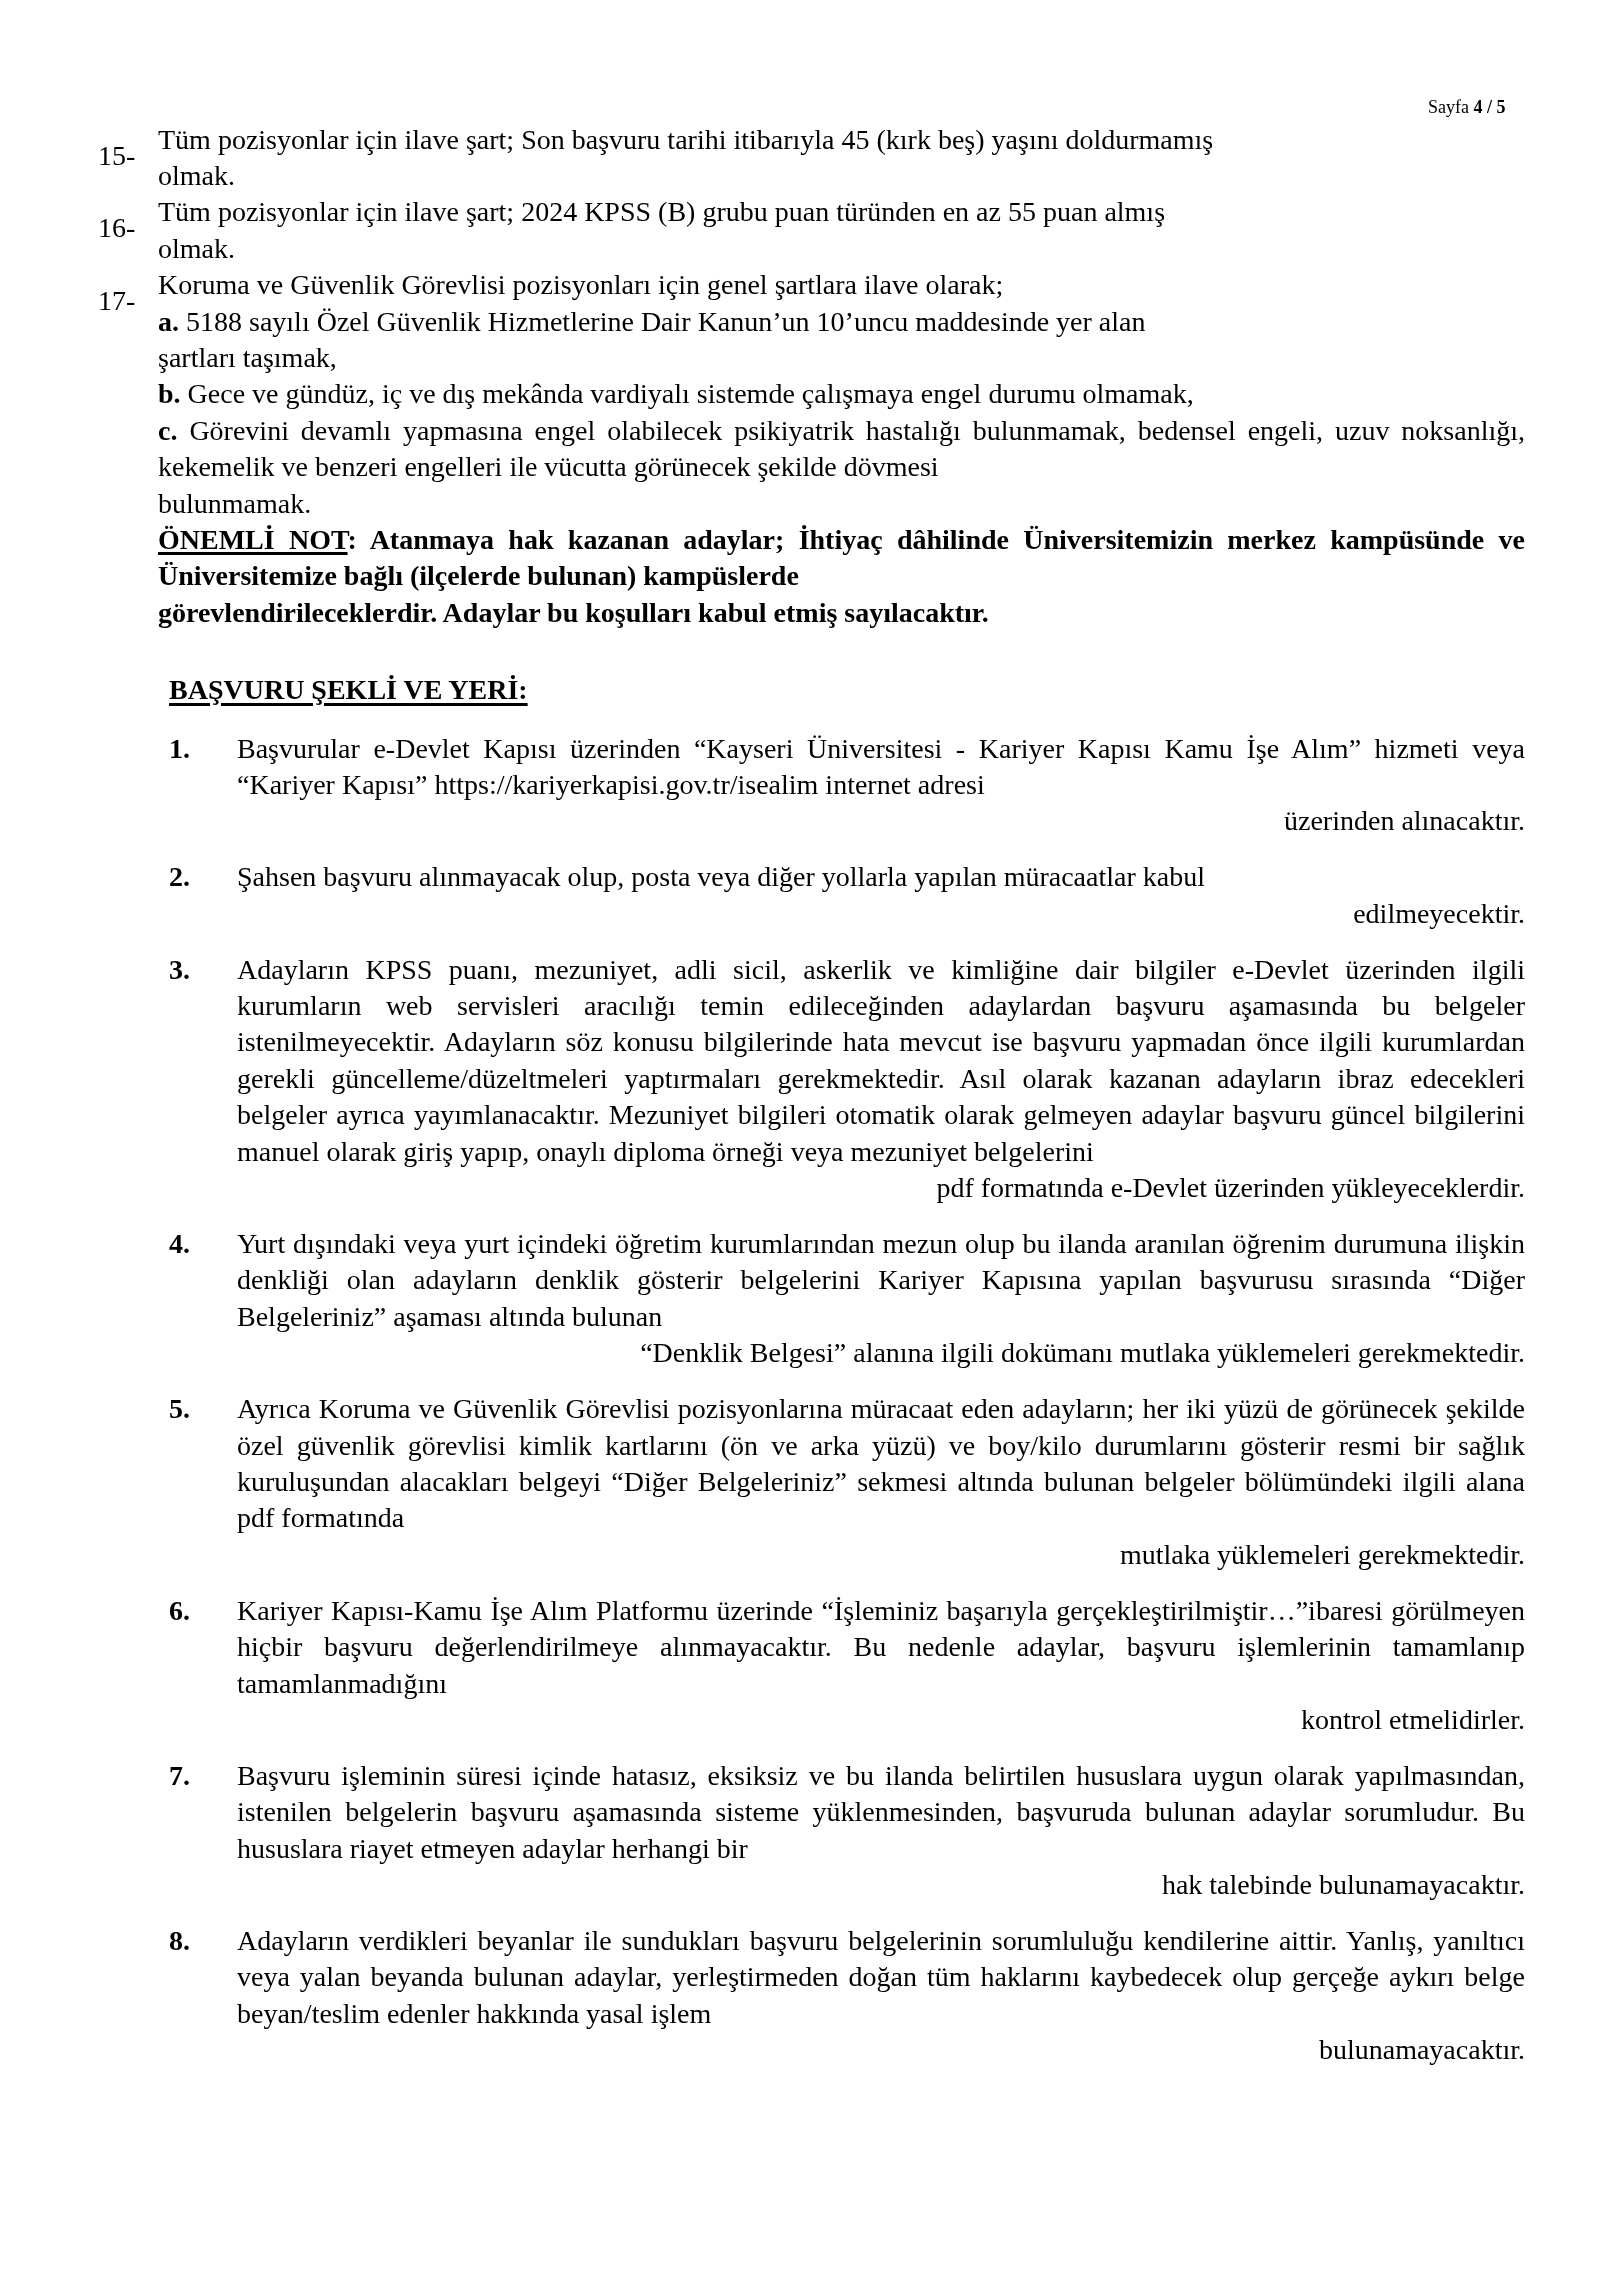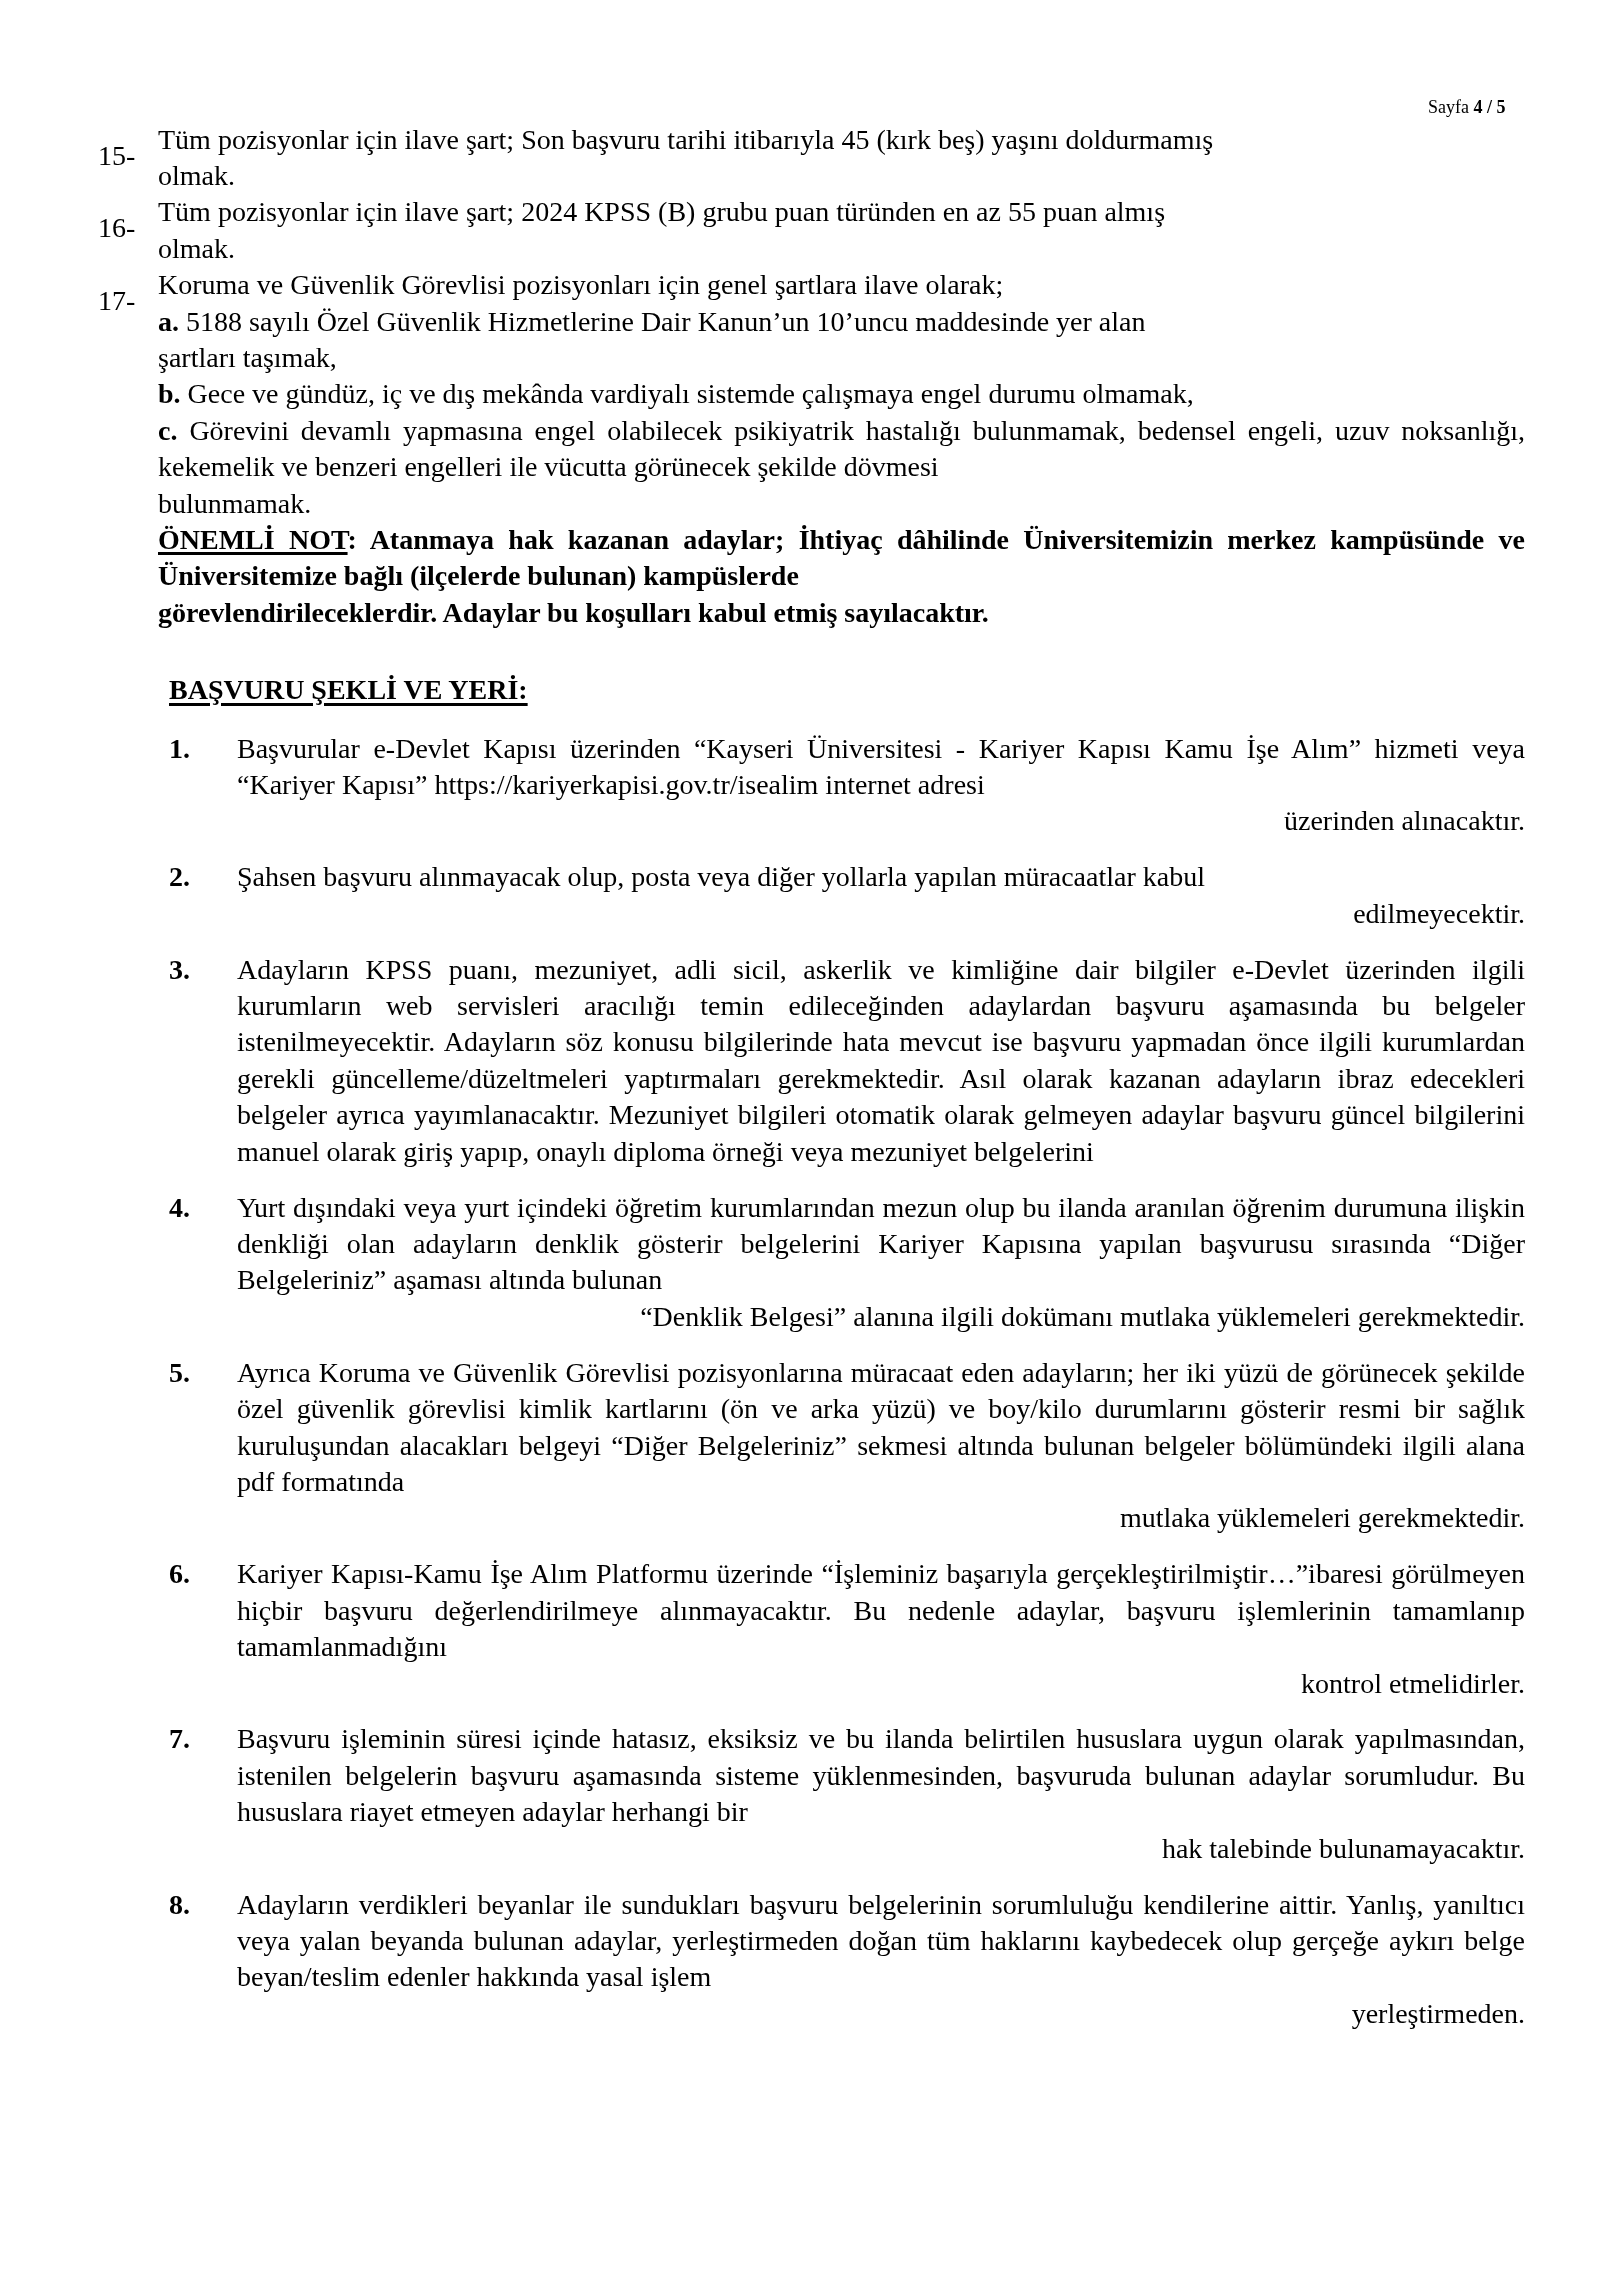--- a/index.html
+++ b/index.html
@@ -183,20 +183,21 @@
       <div class="tail">üzerinden alınacaktır.</div>
     </li>
     <li class="apply-item">
       <span class="marker">2.</span>
       <div class="justified-block">Şahsen başvuru alınmayacak olup, posta veya diğer yollarla yapılan müracaatlar kabul</div>
       <div class="tail">edilmeyecektir.</div>
     </li>
     <li class="apply-item">
       <span class="marker">3.</span>
       <div class="justified-block">Adayların KPSS puanı, mezuniyet, adli sicil, askerlik ve kimliğine dair bilgiler e-Devlet üzerinden ilgili kurumların web servisleri aracılığı temin edileceğinden adaylardan başvuru aşamasında bu belgeler istenilmeyecektir. Adayların söz konusu bilgilerinde hata mevcut ise başvuru yapmadan önce ilgili kurumlardan gerekli güncelleme/düzeltmeleri yaptırmaları gerekmektedir. Asıl olarak kazanan adayların ibraz edecekleri belgeler ayrıca yayımlanacaktır. Mezuniyet bilgileri otomatik olarak gelmeyen adaylar başvuru güncel bilgilerini manuel olarak giriş yapıp, onaylı diploma örneği veya mezuniyet belgelerini</div>
+      <div class="tail">pdf formatında e-Devlet üzerinden yükleyeceklerdir.</div>
     </li>
     <li class="apply-item">
       <span class="marker">4.</span>
       <div class="justified-block">Yurt dışındaki veya yurt içindeki öğretim kurumlarından mezun olup bu ilanda aranılan öğrenim durumuna ilişkin denkliği olan adayların denklik gösterir belgelerini Kariyer Kapısına yapılan başvurusu sırasında “Diğer Belgeleriniz” aşaması altında bulunan</div>
       <div class="tail">“Denklik Belgesi” alanına ilgili dokümanı mutlaka yüklemeleri gerekmektedir.</div>
     </li>
     <li class="apply-item">
       <span class="marker">5.</span>
       <div class="justified-block">Ayrıca Koruma ve Güvenlik Görevlisi pozisyonlarına müracaat eden adayların; her iki yüzü de görünecek şekilde özel güvenlik görevlisi kimlik kartlarını (ön ve arka yüzü) ve boy/kilo durumlarını gösterir resmi bir sağlık kuruluşundan alacakları belgeyi “Diğer Belgeleriniz” sekmesi altında bulunan belgeler bölümündeki ilgili alana pdf formatında</div>
       <div class="tail">mutlaka yüklemeleri gerekmektedir.</div>
@@ -207,18 +208,18 @@
       <div class="tail">kontrol etmelidirler.</div>
     </li>
     <li class="apply-item">
       <span class="marker">7.</span>
       <div class="justified-block">Başvuru işleminin süresi içinde hatasız, eksiksiz ve bu ilanda belirtilen hususlara uygun olarak yapılmasından, istenilen belgelerin başvuru aşamasında sisteme yüklenmesinden, başvuruda bulunan adaylar sorumludur. Bu hususlara riayet etmeyen adaylar herhangi bir</div>
       <div class="tail">hak talebinde bulunamayacaktır.</div>
     </li>
     <li class="apply-item">
       <span class="marker">8.</span>
       <div class="justified-block">Adayların verdikleri beyanlar ile sundukları başvuru belgelerinin sorumluluğu kendilerine aittir. Yanlış, yanıltıcı veya yalan beyanda bulunan adaylar, yerleştirmeden doğan tüm haklarını kaybedecek olup gerçeğe aykırı belge beyan/teslim edenler hakkında yasal işlem</div>
-      <div class="tail">yerleştirmeden.</div>
+      <div class="tail">bulunamayacaktır.</div>
     </li>
   </ol>
 
 </div>
 
 
 </body></html>

